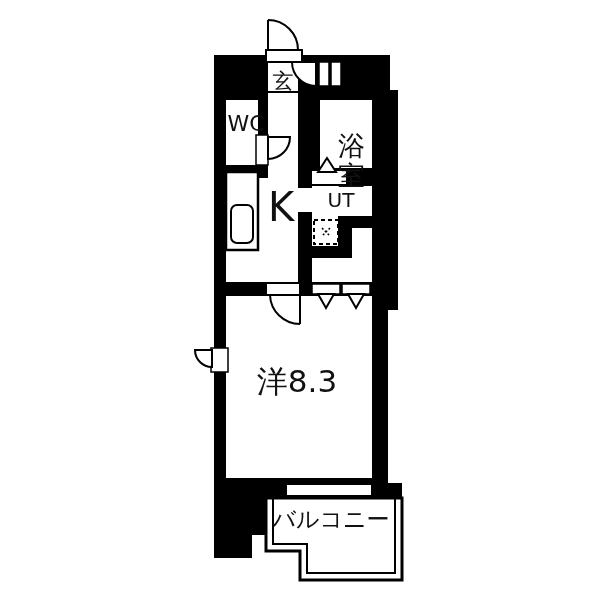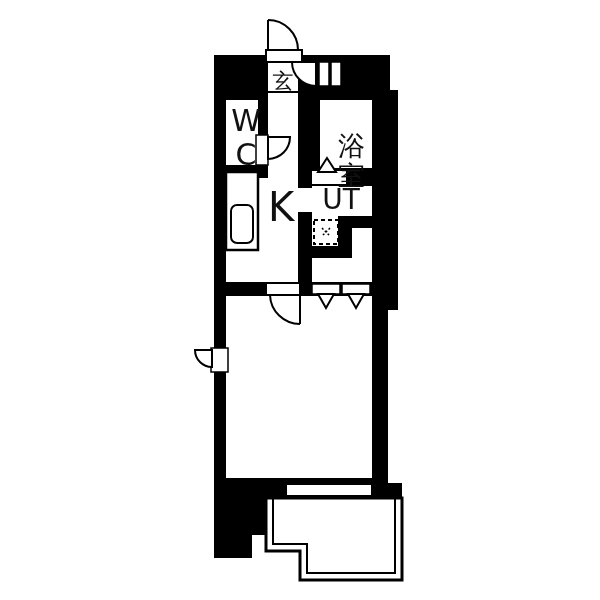--- a/index.html
+++ b/index.html
@@ -9,24 +9,24 @@
     overflow:hidden;
   }
   #plan-svg{position:absolute;left:0;top:0;}
   .room-label{
     position:absolute;color:#111;text-align:center;
     display:flex;align-items:center;justify-content:center;
     pointer-events:none;line-height:1.05;
   }
   .stacked{display:block;word-break:break-all;line-height:1.12;}
   .lbl-entrance{left:266px;top:68px;width:34px;height:26px;font-size:21px;}
-  .lbl-toilet{left:227px;top:104px;width:38px;height:58px;font-size:30px;}
+  .lbl-toilet{left:227px;top:112px;width:38px;height:58px;font-size:22px;}
   .lbl-bath{left:337px;top:104px;width:29px;height:62px;font-size:27px;margin-top:27px;}
   .lbl-kitchen{left:258px;top:184px;width:46px;height:46px;font-size:40px;}
-  .lbl-utility{left:312px;top:186px;width:58px;height:28px;font-size:28px;}
+  .lbl-utility{left:312px;top:186px;width:58px;height:28px;font-size:20px;}
   .lbl-closet{left:310px;top:256px;width:62px;height:26px;font-size:23px;}
   .lbl-western{left:234px;top:360px;width:126px;height:42px;font-size:31px;}
   .lbl-balcony{left:266px;top:505px;width:130px;height:28px;font-size:23px;}
 </style>
 </head>
 <body>
 
 <div id="stage">
 
   <svg id="plan-svg" width="600" height="600" viewBox="0 0 600 600">
@@ -97,14 +97,16 @@
 
   <div class="room-label stacked lbl-toilet">WC</div>
 
   <div class="room-label stacked lbl-bath">浴室</div>
 
   <div class="room-label lbl-kitchen">K</div>
 
   <div class="room-label lbl-utility">UT</div>
 
 
+  <div class="room-label lbl-western">洋8.3</div>
 
+  <div class="room-label lbl-balcony">バルコニー</div>
 </div>
 
 </body></html>

